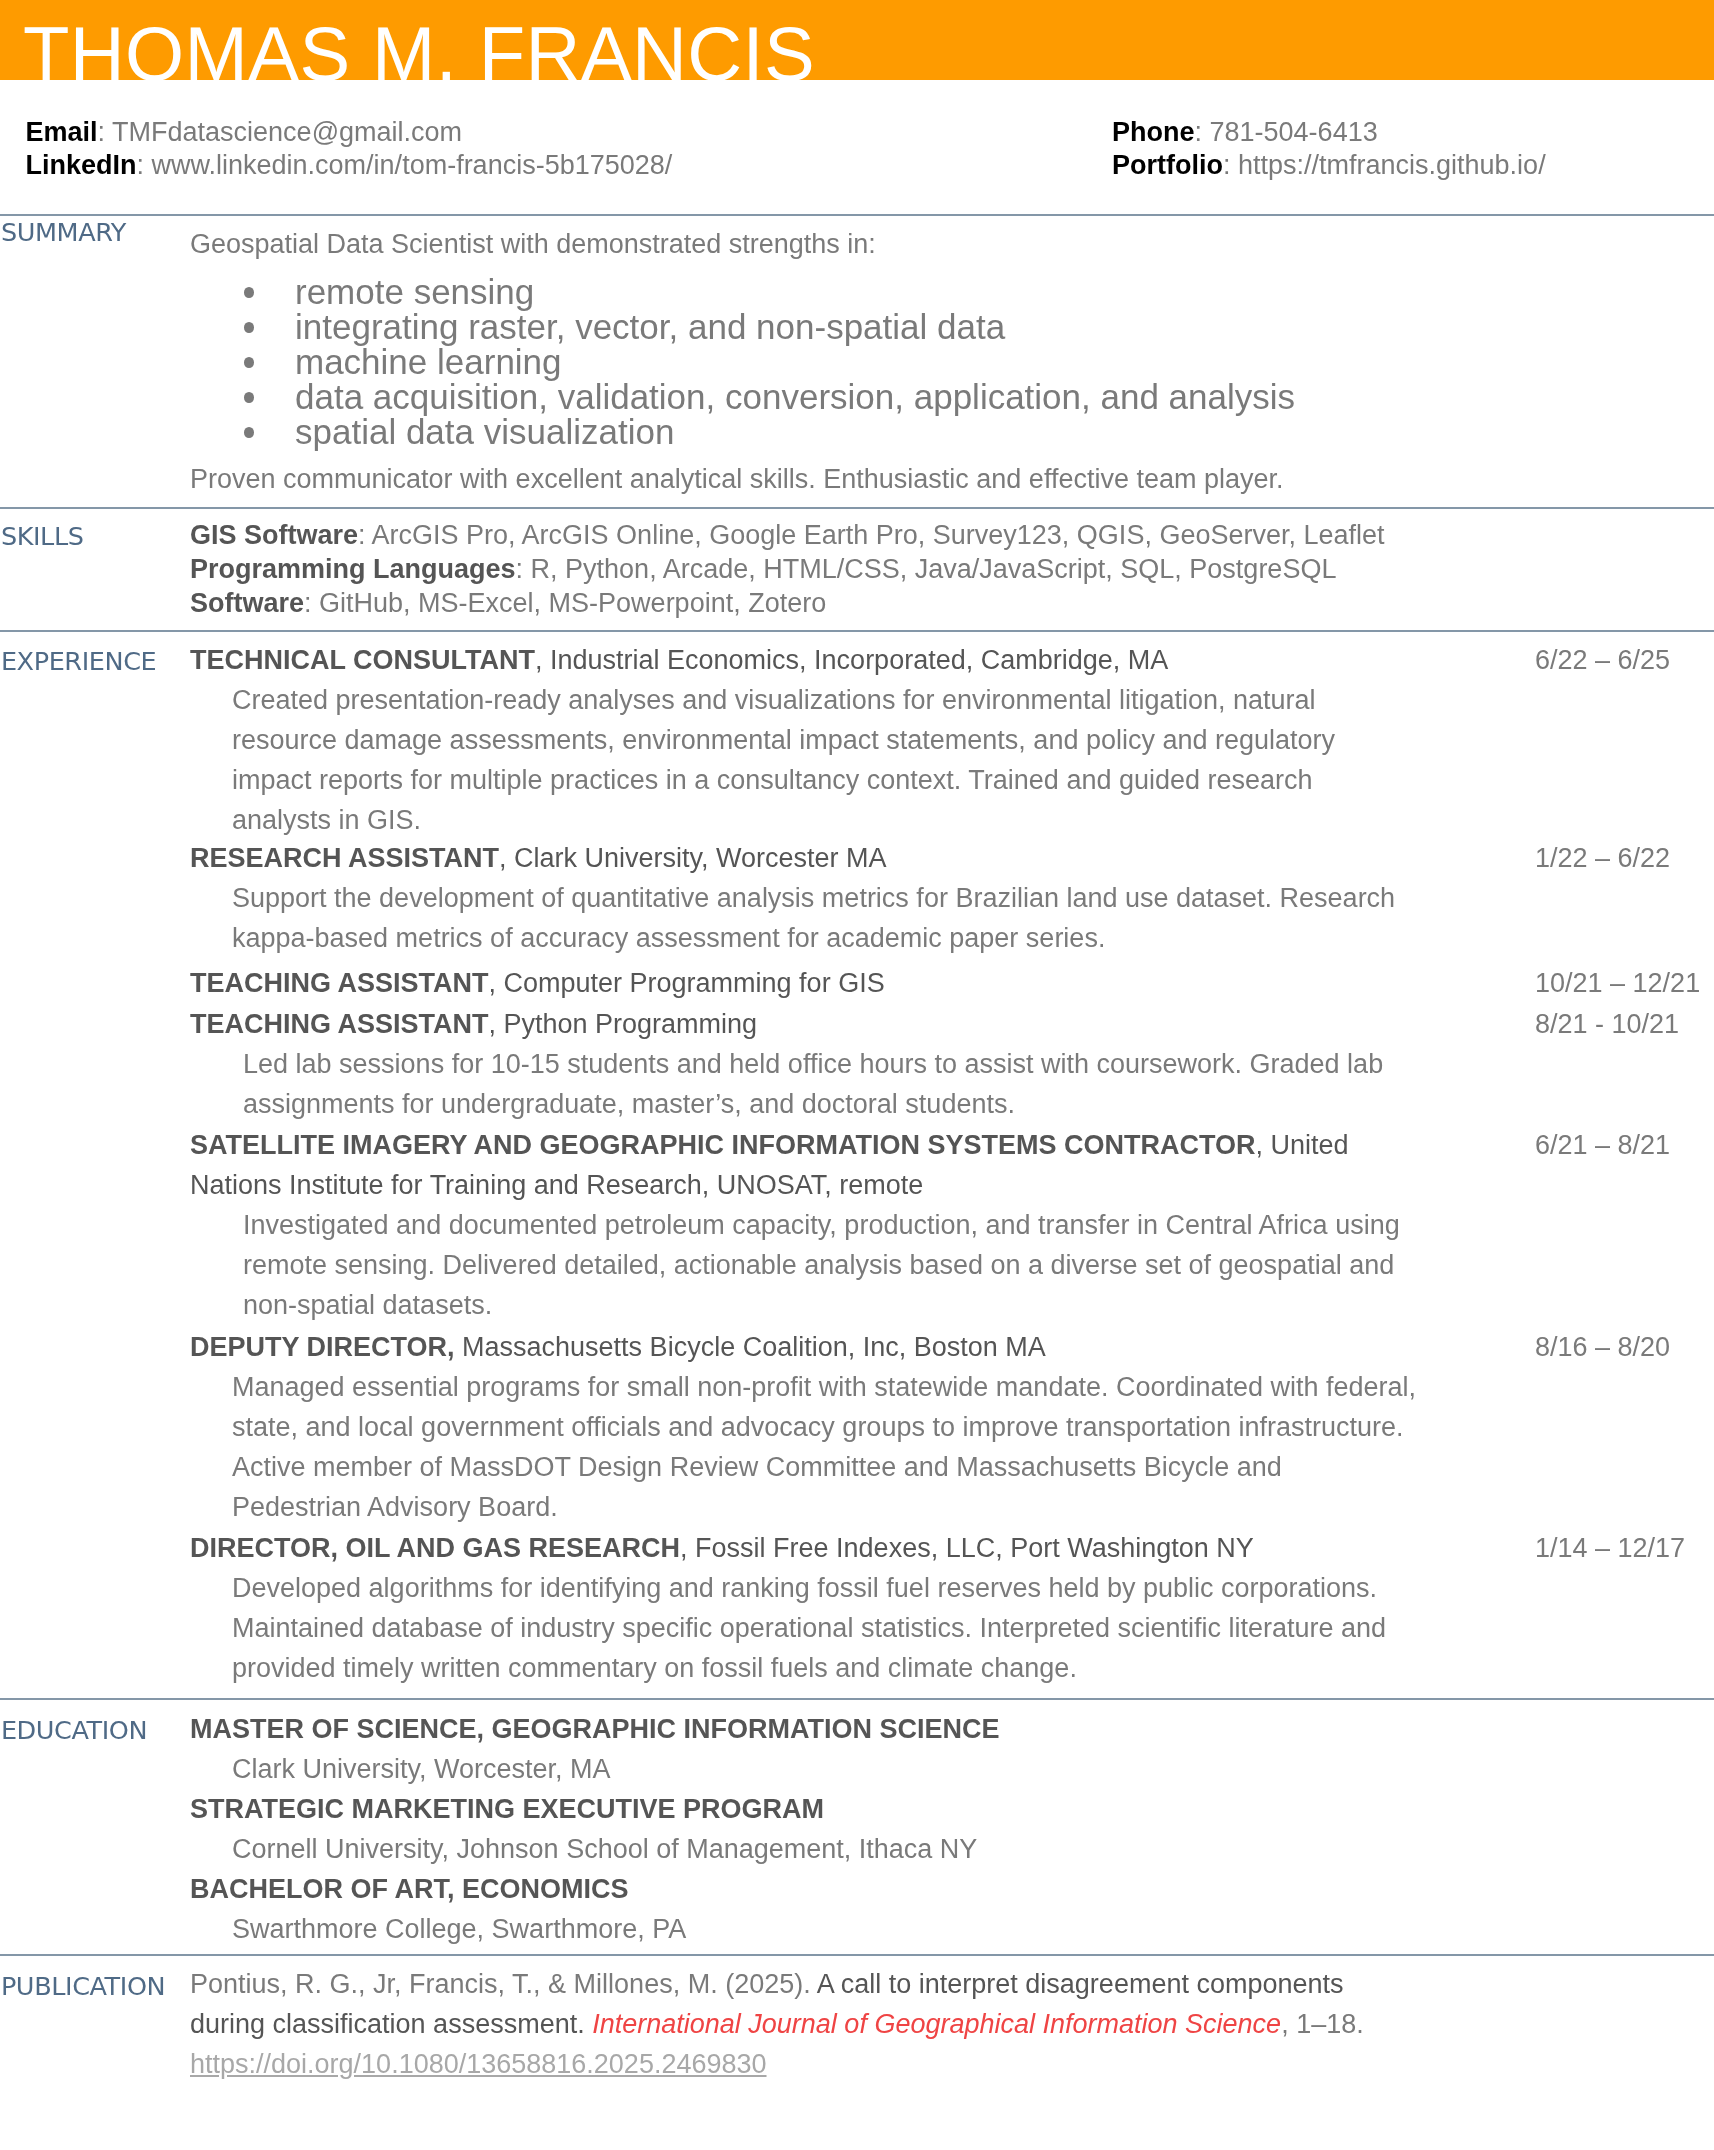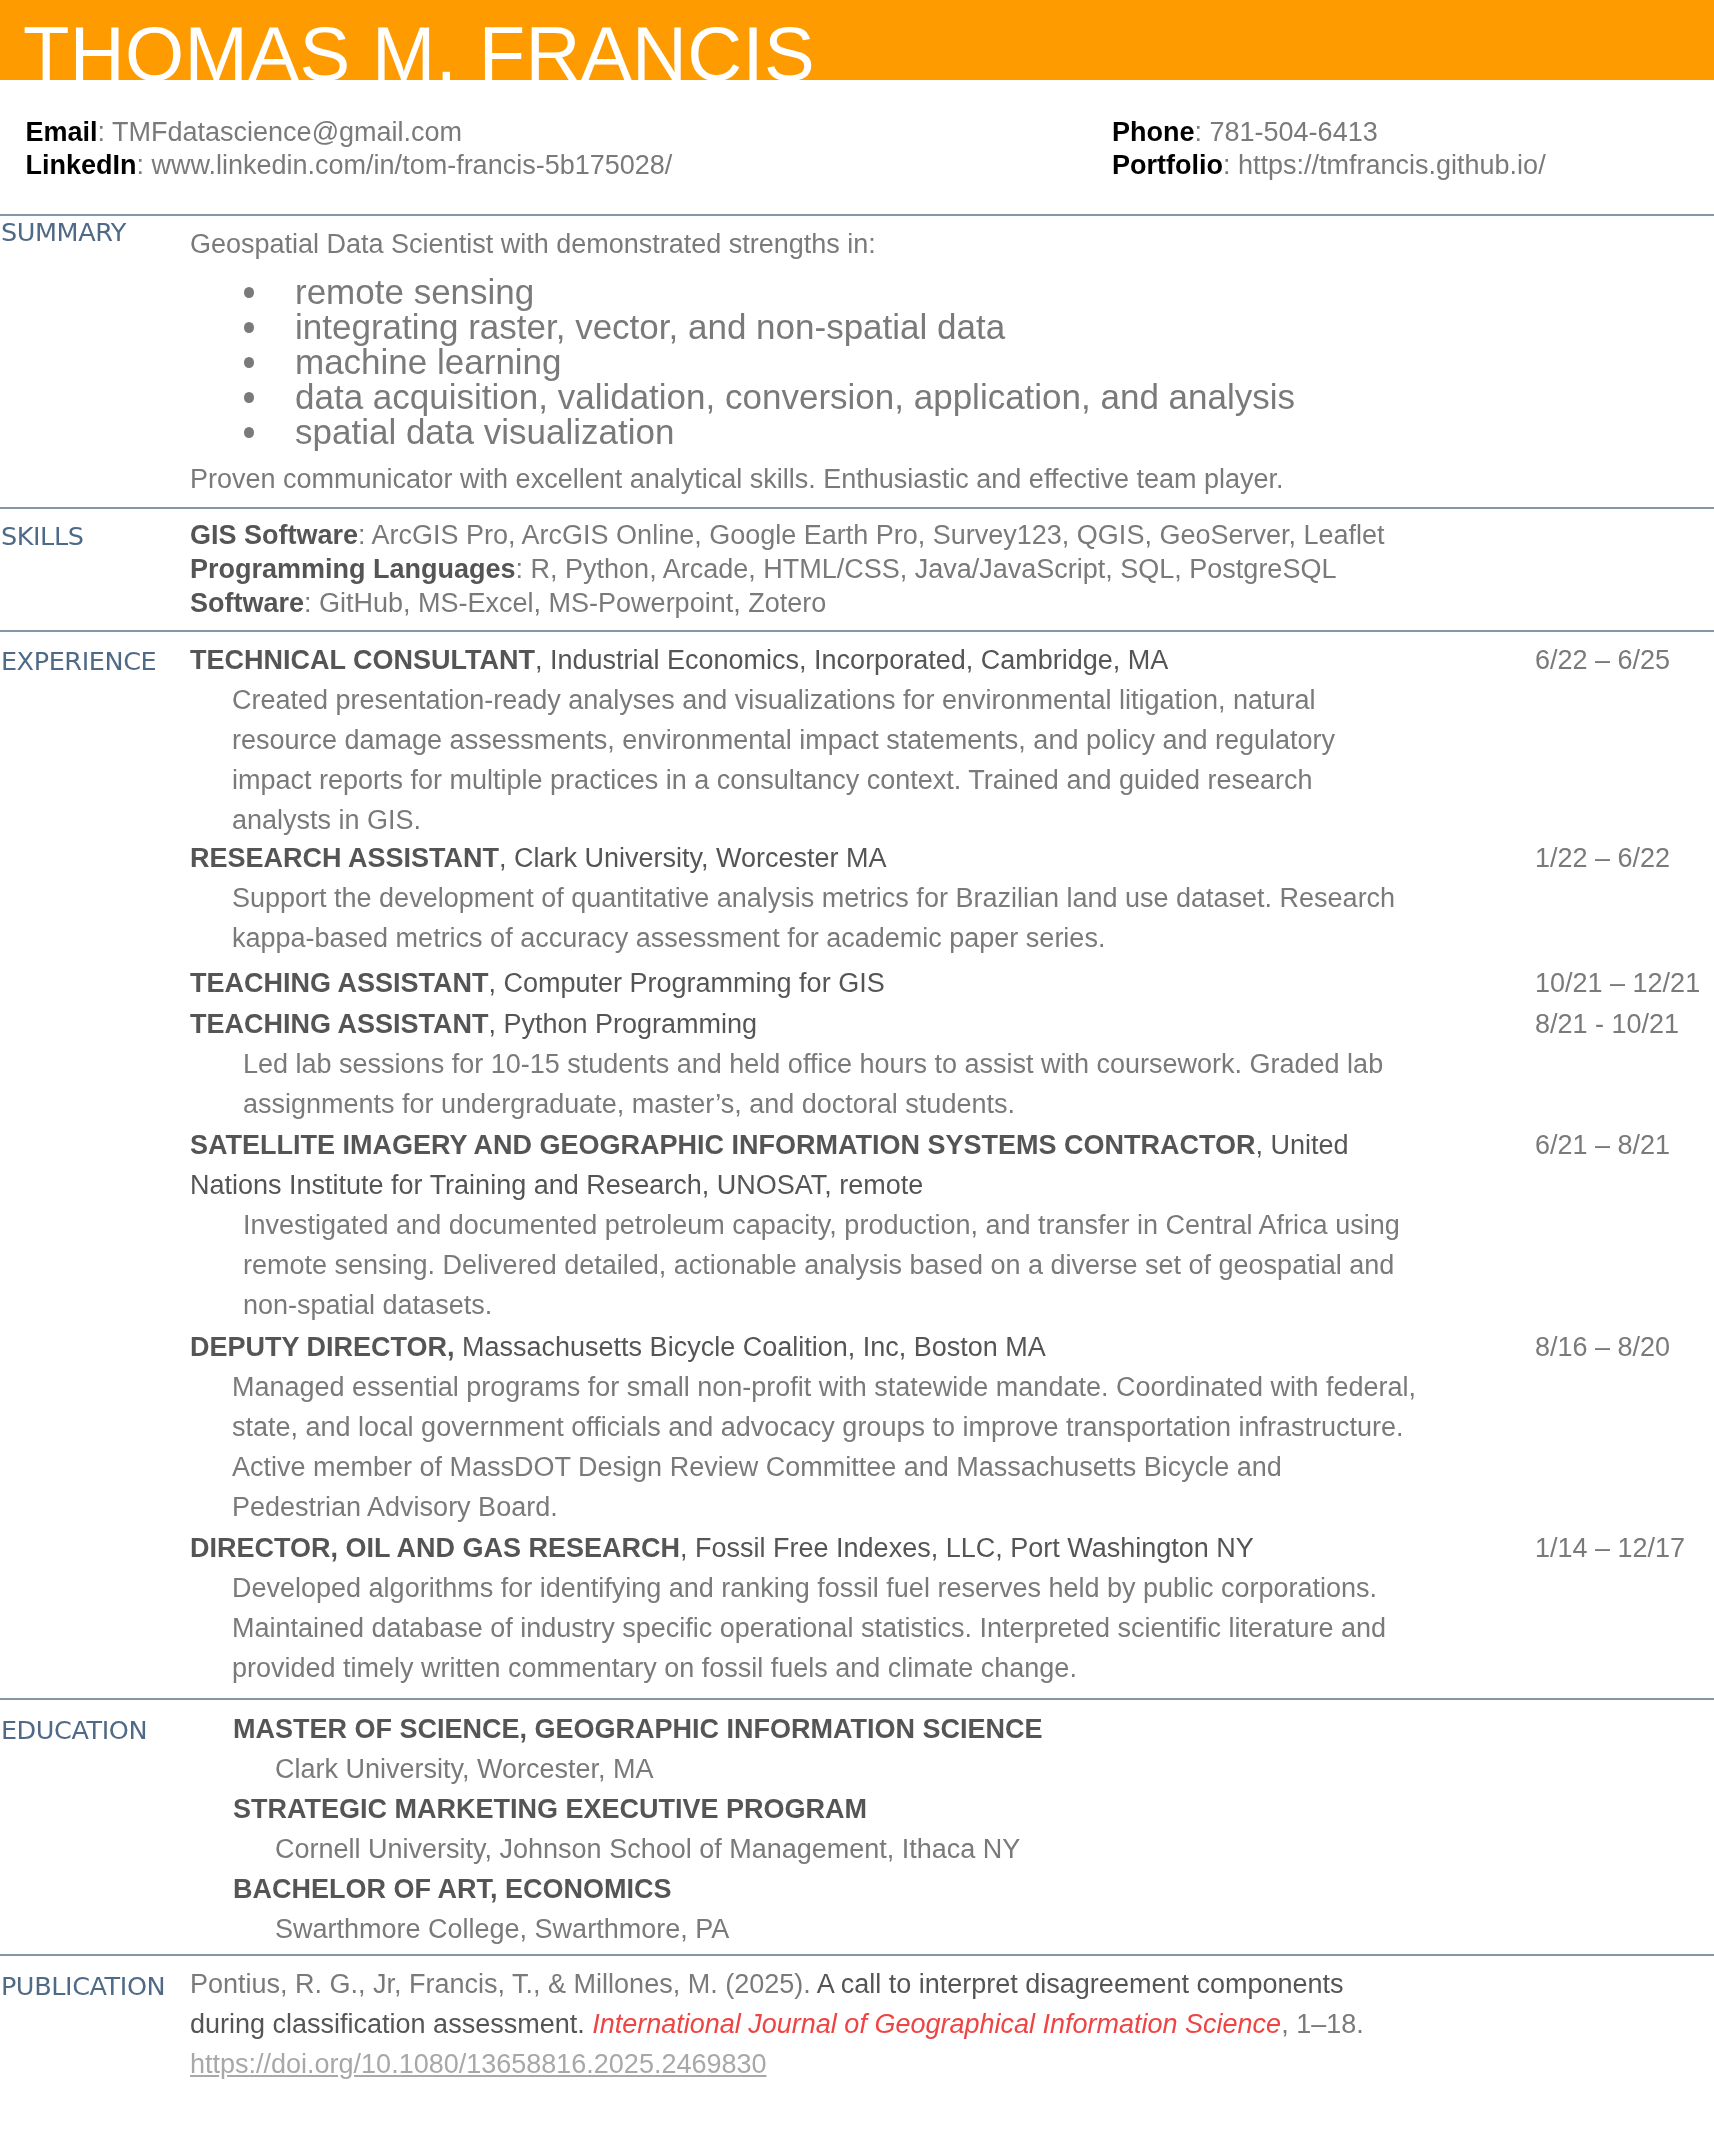--- a/index.html
+++ b/index.html
@@ -169,21 +169,21 @@
   <div class="job-desc">
     <div>Developed algorithms for identifying and ranking fossil fuel reserves held by public corporations.</div>
     <div>Maintained database of industry specific operational statistics. Interpreted scientific literature and</div>
     <div>provided timely written commentary on fossil fuels and climate change.</div>
   </div>
 </div>
 
 <div class="rule" style="top:1698px;"></div>
 
 <div class="sec-label" style="top:1715px;">EDUCATION</div>
-<div class="edu" style="top:1709px;margin-left:43px;">
+<div class="edu" style="top:1709px;">
   <div class="edu-deg">MASTER OF SCIENCE, GEOGRAPHIC INFORMATION SCIENCE</div>
   <div class="edu-school">Clark University, Worcester, MA</div>
   <div class="edu-deg">STRATEGIC MARKETING EXECUTIVE PROGRAM</div>
   <div class="edu-school">Cornell University, Johnson School of Management, Ithaca NY</div>
   <div class="edu-deg">BACHELOR OF ART, ECONOMICS</div>
   <div class="edu-school">Swarthmore College, Swarthmore, PA</div>
 </div>
 
 <div class="rule" style="top:1954px;"></div>
 

